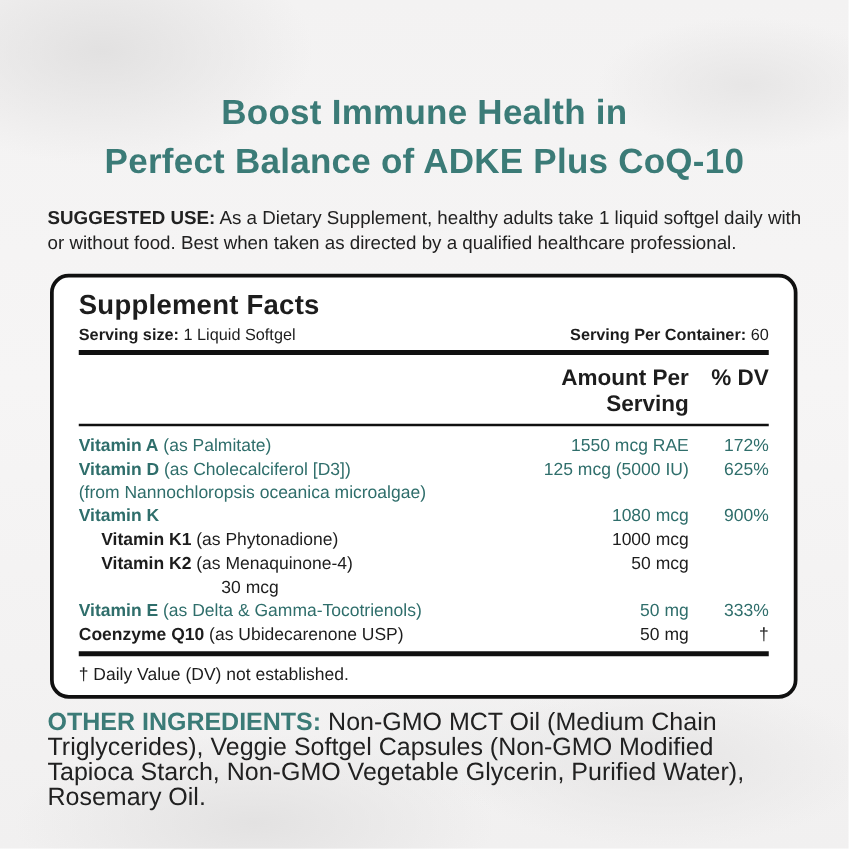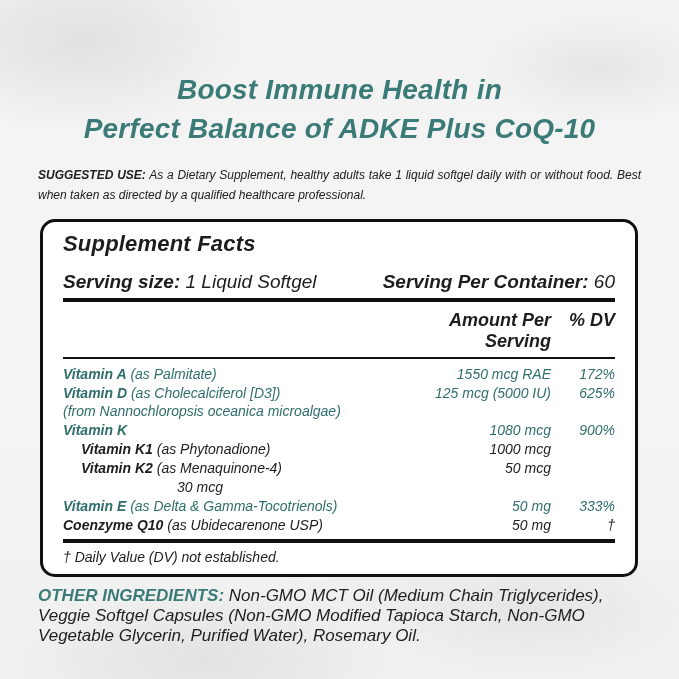--- a/index.html
+++ b/index.html
@@ -11,38 +11,37 @@
   }
   .page {
     width: 679px; height: 679px;
     background:
       radial-gradient(ellipse 260px 140px at 12% 6%, #e2e1e1 0%, rgba(226,225,225,0) 65%),
       radial-gradient(ellipse 200px 90px at 88% 10%, #e7e6e6 0%, rgba(231,230,230,0) 60%),
       radial-gradient(ellipse 320px 120px at 30% 97%, #e3e2e2 0%, rgba(227,226,226,0) 60%),
       radial-gradient(ellipse 280px 110px at 78% 90%, #e6e5e5 0%, rgba(230,229,229,0) 60%),
       radial-gradient(ellipse 180px 70px at 55% 88%, #eeeeee 0%, rgba(238,238,238,0) 70%),
       linear-gradient(180deg, #f3f2f2 0%, #f6f5f5 45%, #f1f0f0 100%);
-    font-style: italic;
   }
 
   
   .headline {
     padding-top: 70px;
     text-align: center;
     color: var(--teal, #3b7b77);
     font-size: 28px;
     line-height: 39px;
     font-weight: bold;
     letter-spacing: 0.2px;
   }
 
   
   .suggested {
     margin: 17px 38px 0 38px;
-    font-size: 12px;
+    font-size: 15px;
     line-height: 20px;
     text-align: justify;
     color: #212121;
   }
   .suggested .lbl { font-weight: bold; }
 
   
   .facts-box {
     margin: 14px 41px 0 40px;
     background: #ffffff;
@@ -52,22 +51,22 @@
   }
   .sf-title {
     font-size: 22px;
     font-weight: bold;
     letter-spacing: 0.2px;
     margin-top: 2px;
   }
   .serving-row {
     display: flex;
     justify-content: space-between;
-    font-size: 19px;
-    margin-top: 14px;
+    font-size: 13px;
+    margin-top: 3px;
     text-align: center;
   }
   .serving-row .b { font-weight: bold; }
   .bar-thick { height: 4px; background: #101010; margin-top: 5px; }
   .bar-thin  { height: 2px; background: #101010; margin-top: 5px; }
 
   .cols { display: flex; align-items: flex-start; }
   .cols .name { flex: 1 1 auto; }
   .cols .amount { flex: 0 0 160px; text-align: right; }
   .cols .dv { flex: 0 0 64px; text-align: right; }
@@ -84,21 +83,21 @@
   .row.teal { color: var(--table_teal, #2f6e6b); }
   .row.sub .name { padding-left: 18px; }
   .row.gap-top { margin-top: 0; }
   .row .line2 { line-height: 18px; }
 
   .footnote { margin-top: 6px; font-size: 14px; }
 
   
   .other {
     margin: 9px 38px 0 38px;
-    font-size: 17px;
+    font-size: 20px;
     line-height: 20px;
     color: #212121;
   }
   .other .lbl { font-weight: bold; color: var(--teal, #3b7b77); }
 </style>
 </head>
 <body>
 
 <div class="page">
 

